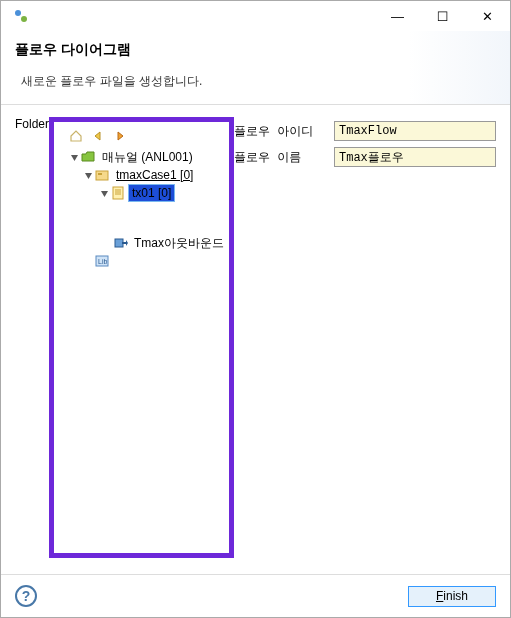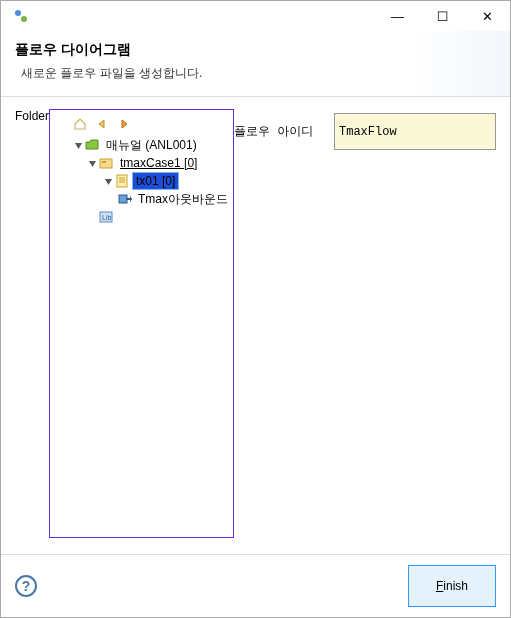--- a/index.html
+++ b/index.html
@@ -41,42 +41,42 @@
     font-size: 13px;
   }
   .header {
     padding: 10px 14px 14px 14px;
     border-bottom: 1px solid #ddd;
     background: linear-gradient(to right, #fff 80%, #f2f6fb);
   }
   .header-title {
     font-size: 14px;
     font-weight: bold;
-    margin-bottom: 6px;
+    margin-bottom: 14px;
   }
   .header-desc {
     font-size: 12px;
     color: #333;
     padding-left: 6px;
   }
   .body {
     flex: 1;
     padding: 12px 14px 6px 14px;
     display: flex;
     flex-direction: row;
   }
   .folder-label {
     font-size: 12px;
     margin-bottom: 4px;
   }
   .treebox {
-    border: 1px solid #6d28d9;
+    border: 5px solid #6d28d9;
     flex: 1;
     background: #fff;
-    padding: 4px 16px;
+    padding: 4px 8px;
     overflow: auto;
     margin-bottom: 10px;
   }
   .toolbar {
     display: flex;
     gap: 6px;
     padding: 2px 6px 4px 6px;
   }
   .toolbar-icn {
     width: 16px; height: 16px;
@@ -106,39 +106,39 @@
     align-items: center; justify-content: center;
     margin-right: 3px;
   }
   .label { padding: 1px 3px; }
   .selected {
     background: #1d4ed8;
     outline: 1px solid #7ab8ef;
   }
   .indent-1 { padding-left: 20px; text-decoration: underline; }
   .indent-2 { padding-left: 36px; }
-  .indent-3 { padding-left: 52px; }
+  .indent-3 { padding-left: 52px; margin-top: 32px; }
   .fields { margin-top: 4px; }
   .field-row {
     display: flex;
     align-items: center;
     margin-bottom: 6px;
     font-family: Liberation Mono, monospace;
   }
   .field-label {
     width: 100px;
   }
   .field-input {
     flex: 1;
     border: 1px solid #999;
     background: #fbf8d8;
     padding: 2px 4px;
     font-family: inherit;
     font-size: 12px;
-    height: 37px;
+    height: 20px;
   }
   .footer {
     border-top: 1px solid #ddd;
     padding: 10px 14px;
     display: flex;
     align-items: center;
   }
   .help {
     width: 22px; height: 22px;
     border: 2px solid #4878a8;
@@ -149,21 +149,21 @@
     font-weight: bold;
     font-size: 14px;
   }
   .footer-buttons {
     margin-left: auto;
     display: flex;
     gap: 8px;
   }
   .btn {
     width: 88px;
-    height: 42px;
+    height: 21px;
     border: 1px solid #adadad;
     background: #e1e1e1;
     font-family: inherit;
     font-size: 12px;
     cursor: pointer;
   }
   .btn.primary {
     border: 1px solid #3399ff;
     background: #e5f1fb;
   }
@@ -295,20 +295,24 @@
           </li>
         </ul>
       </div>
     </div>
 
     <div class="fields">
       <div class="field-row">
         <div class="field-label">플로우 아이디</div>
         <input class="field-input" type="text" value="TmaxFlow" style="">
       </div>
+      <div class="field-row">
+        <div class="field-label">플로우 이름</div>
+        <input class="field-input" type="text" value="Tmax플로우" style="">
+      </div>
     </div>
   </div>
 
   <div class="footer">
     <div class="help">?</div>
     <div class="footer-buttons">
       <button class="btn primary"><span class="ul">F</span><span>inish</span></button>
     </div>
   </div>
 

